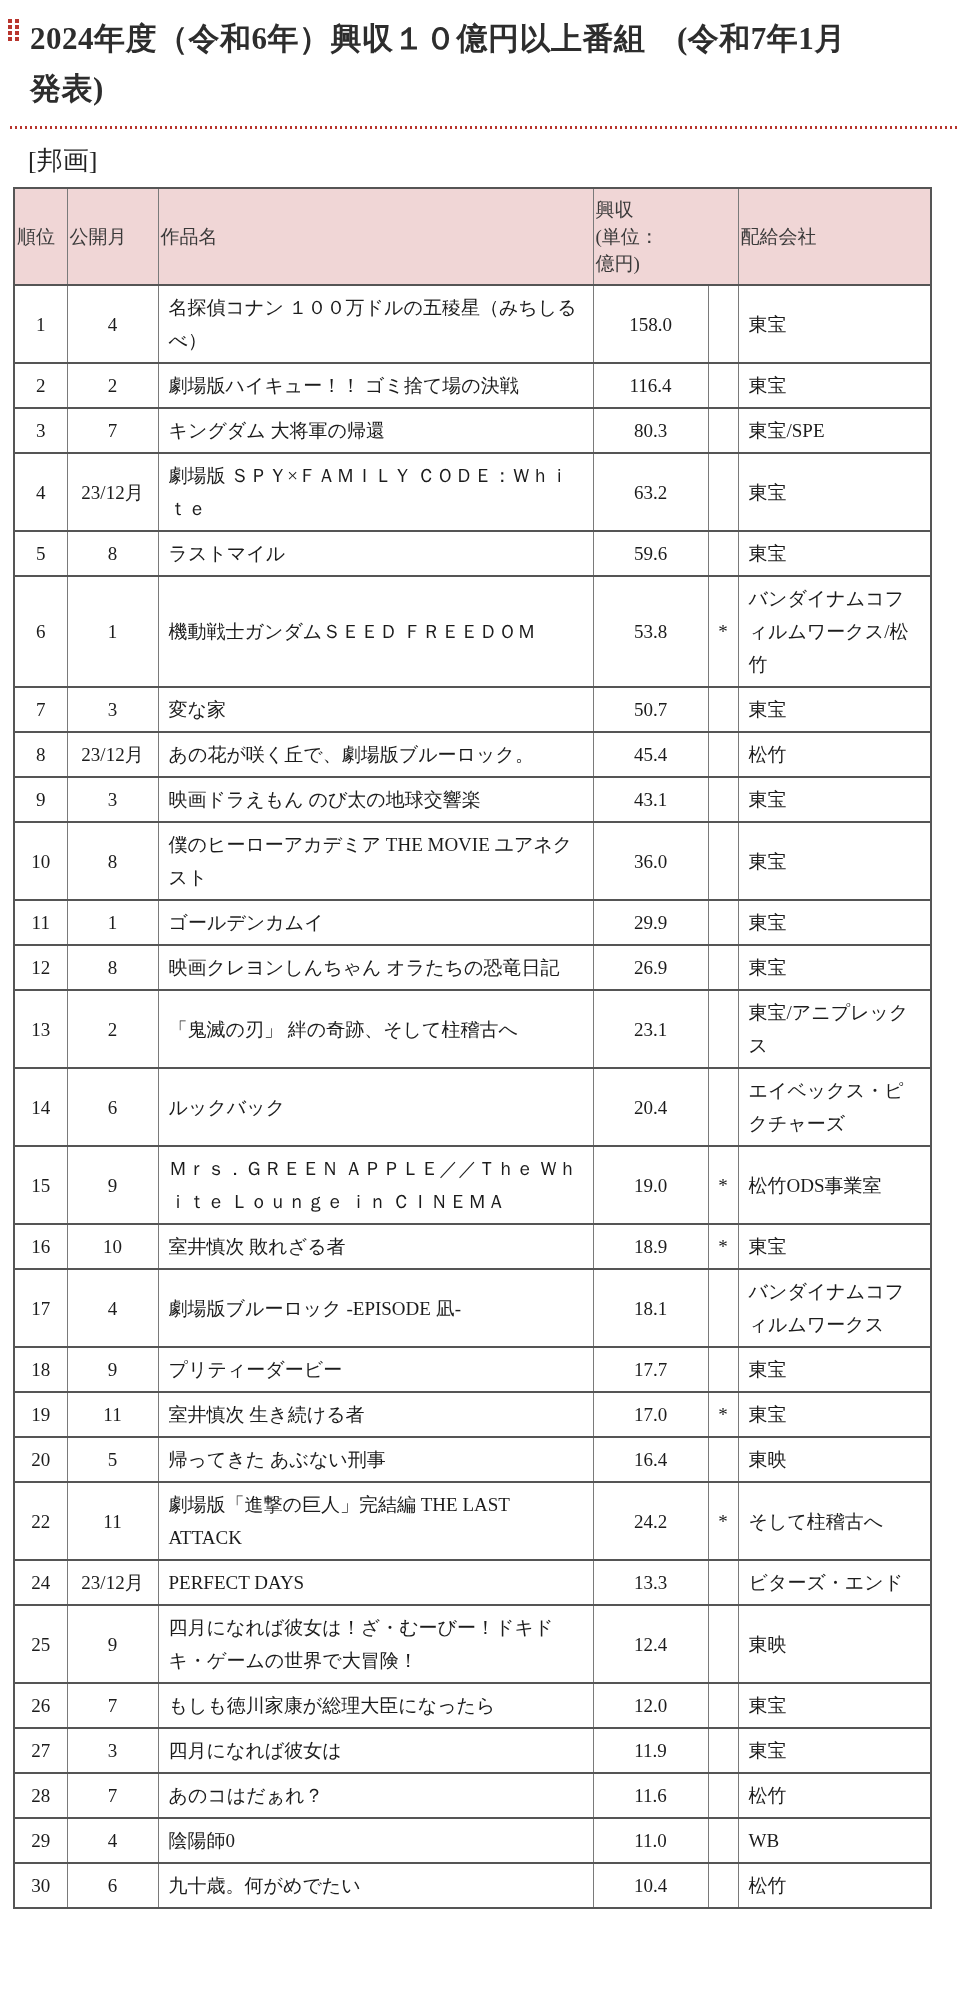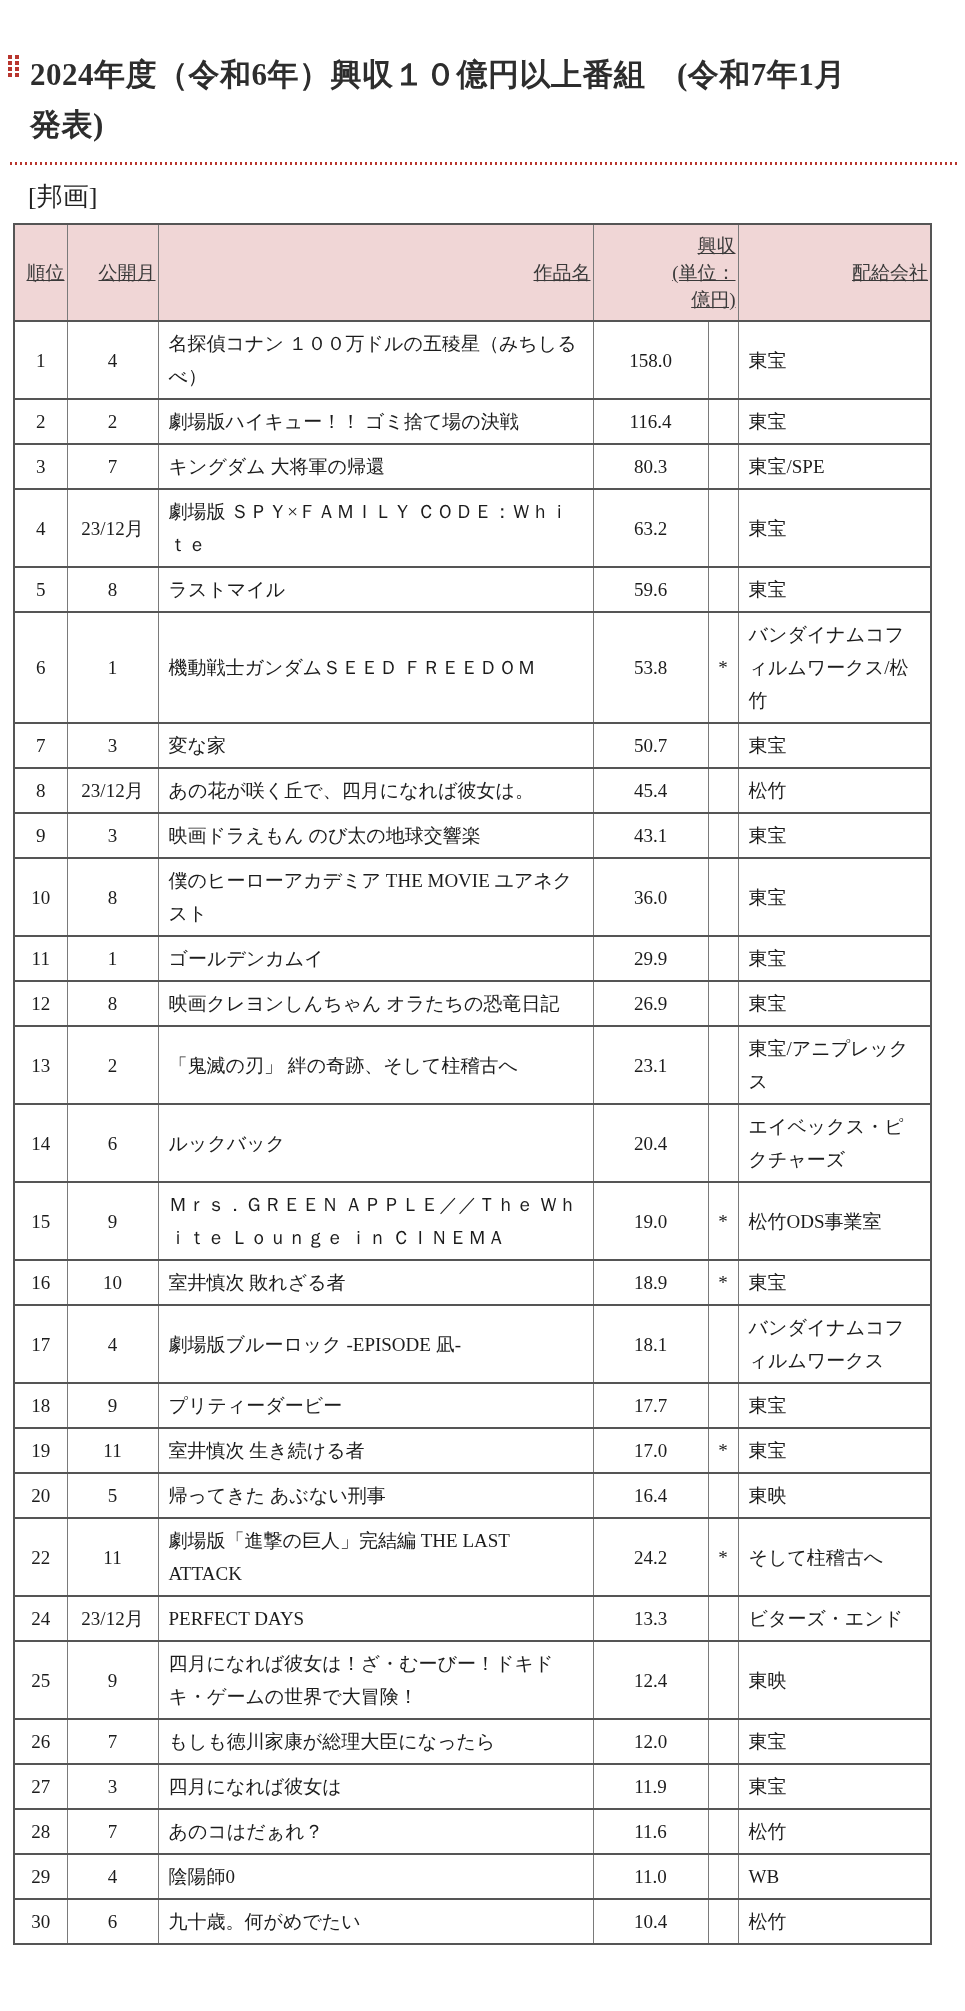--- a/index.html
+++ b/index.html
@@ -12,21 +12,21 @@
   html,body{margin:0;padding:0;background:#ffffff;}
   body{
     width:965px;
     font-family:"Liberation Serif","DejaVu Serif",serif;
     color:var(--text-color);
     -webkit-text-size-adjust:none;
   }
   .doc{position:relative;width:965px;}
 
   
-  .title-block{position:relative;padding:14px 114px 0 30px;margin-top:36px;}
+  .title-block{position:relative;padding:14px 114px 0 30px;}
   .bullet-icon{
     position:absolute;left:8px;top:19px;
     display:grid;grid-template-columns:4px 4px;grid-auto-rows:4px;
     column-gap:3px;row-gap:2px;
   }
   .bullet-icon span{background:var(--accent-red);}
   .page-title{
     margin:0;
     font-size:31px;font-weight:bold;line-height:50px;
     letter-spacing:0.5px;color:#2d2d2d;
@@ -61,24 +61,23 @@
 
   th,td{
     border:1px solid var(--border-light);
     border-top:2px solid var(--border-dark);
     border-bottom:2px solid var(--border-dark);
     font-weight:normal;
     font-size:19px;
   }
   thead th{
     background:var(--header-bg);
-    text-align:right;vertical-align:middle;
+    text-align:left;vertical-align:middle;
     line-height:27px;padding:7px 2px;
     color:#3a3a3a;
-    text-decoration:underline;
   }
   thead th .hline{display:block;}
   tbody td{
     vertical-align:middle;
     line-height:33px;
     padding:5px 4px;
     background:#ffffff;
   }
   td.center{text-align:center;padding:5px 2px;}
   td.left{text-align:left;padding:5px 12px 5px 10px;}
@@ -188,21 +187,21 @@
       <td class="center">3</td>
       <td class="left">変な家</td>
       <td class="center">50.7</td>
       <td class="center"></td>
       <td class="left">東宝</td>
     </tr>
 
     <tr>
       <td class="center">8</td>
       <td class="center">23/12月</td>
-      <td class="left">あの花が咲く丘で、四月になれば彼女は。</td>
+      <td class="left">あの花が咲く丘で、劇場版ブルーロック。</td>
       <td class="center">45.4</td>
       <td class="center"></td>
       <td class="left">松竹</td>
     </tr>
 
     <tr>
       <td class="center">9</td>
       <td class="center">3</td>
       <td class="left">映画ドラえもん のび太の地球交響楽</td>
       <td class="center">43.1</td>

